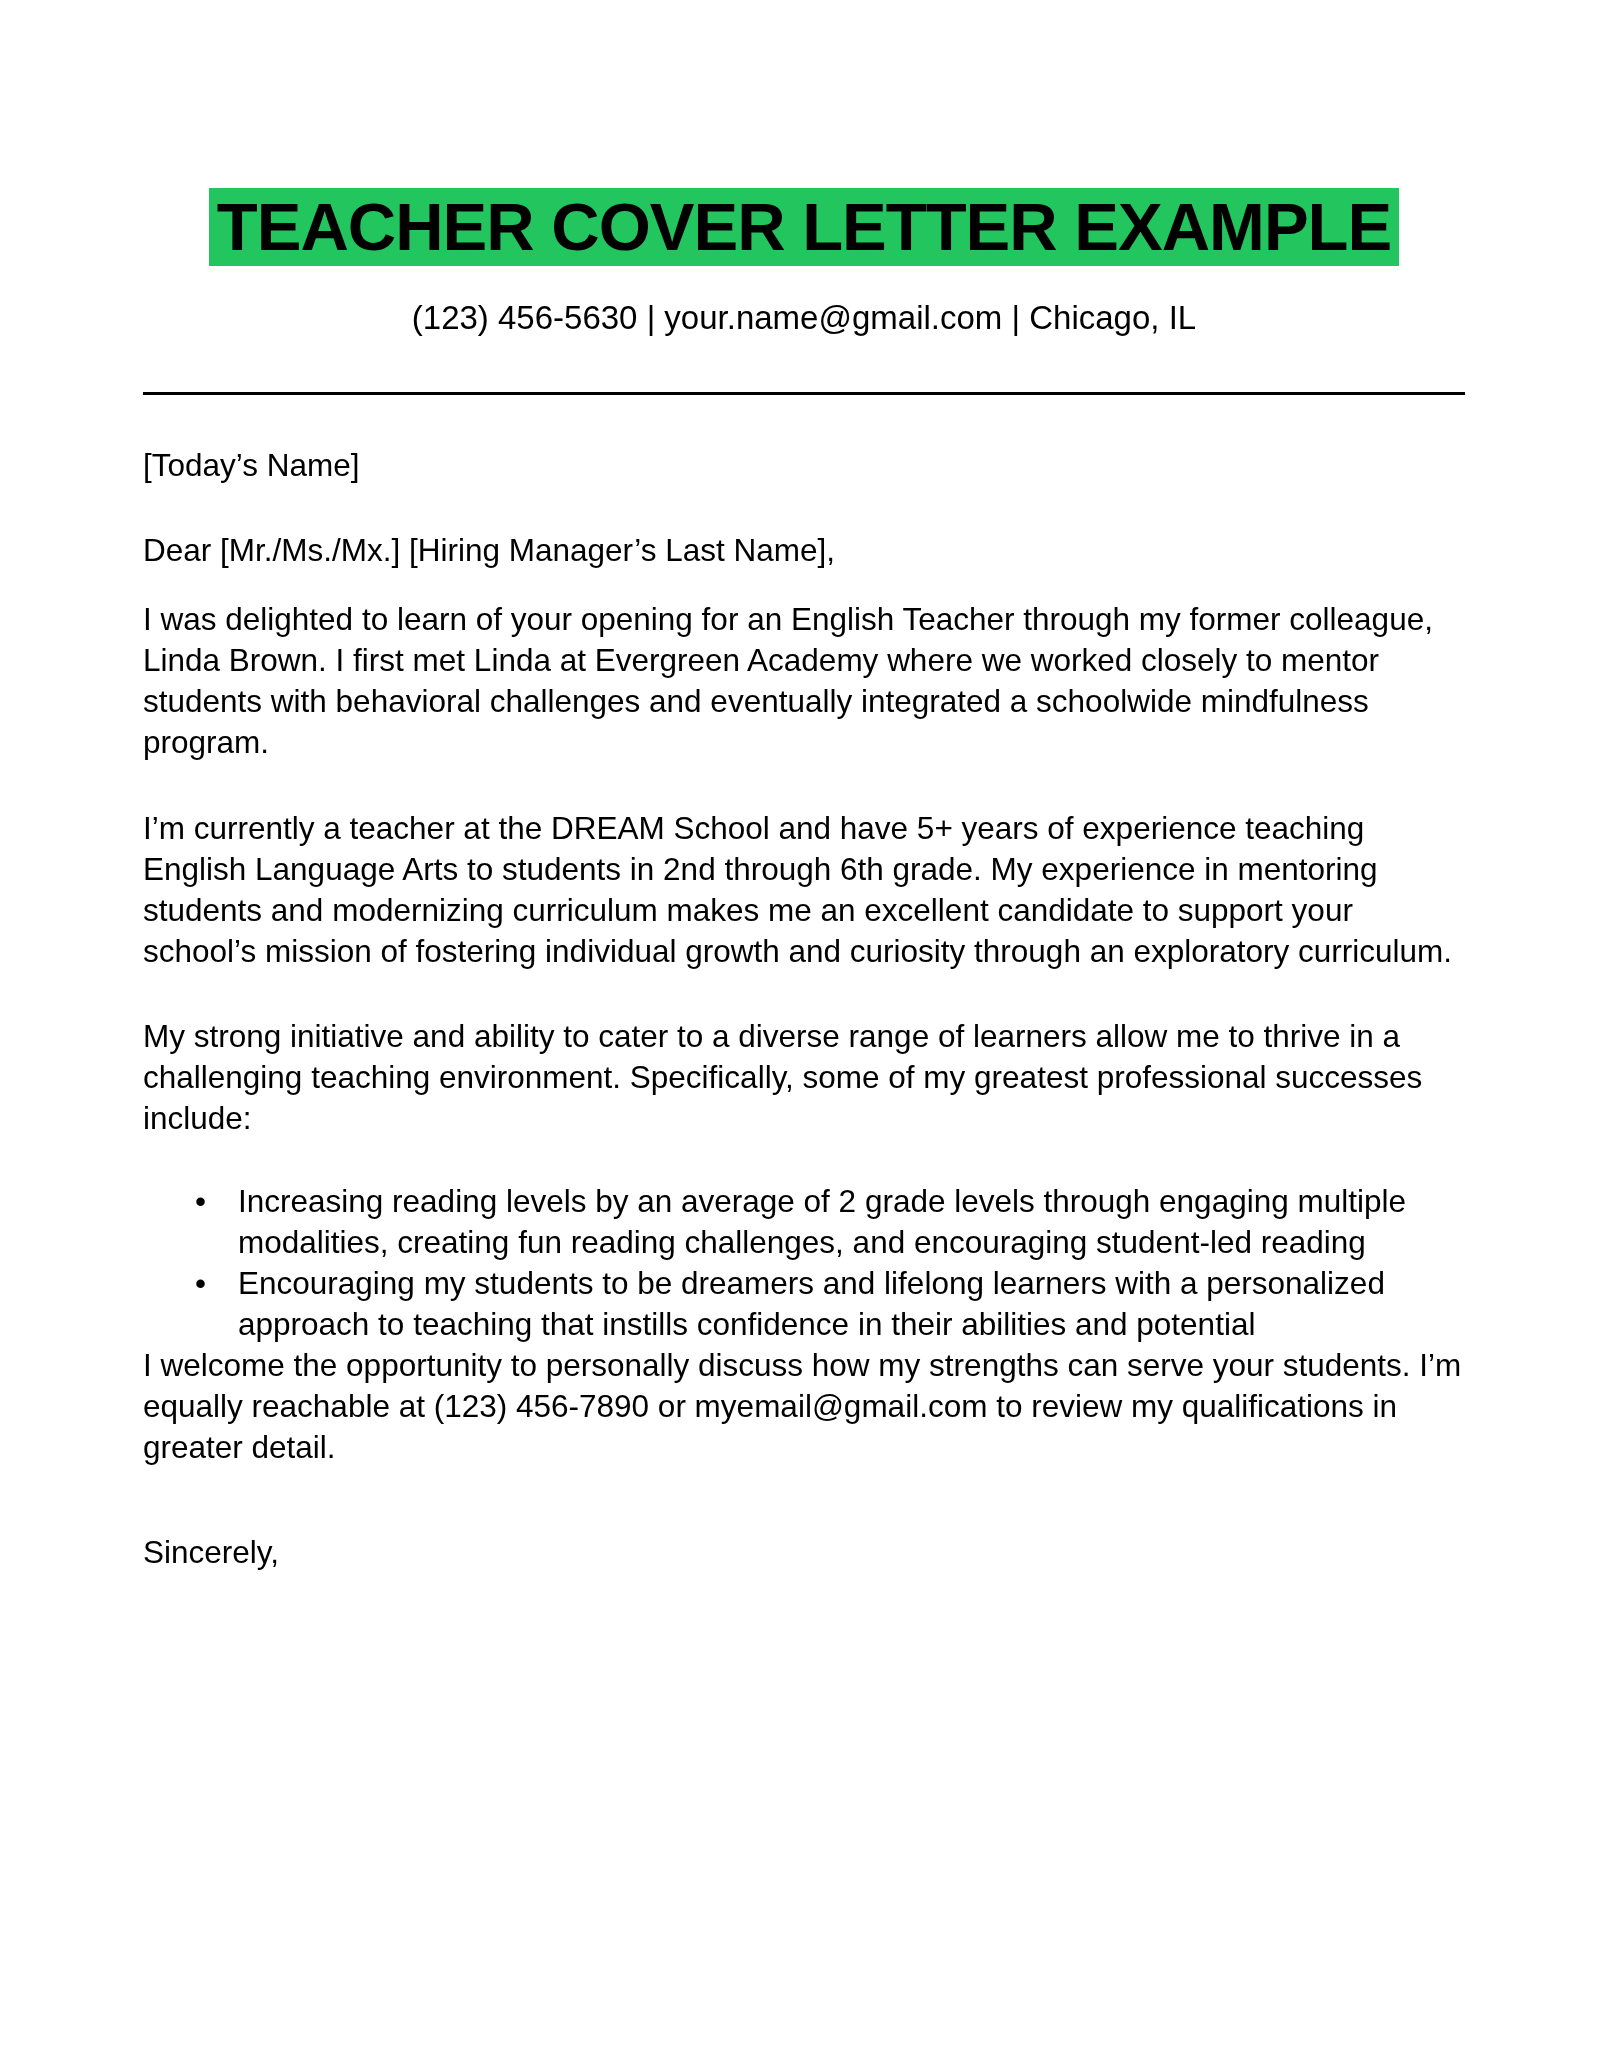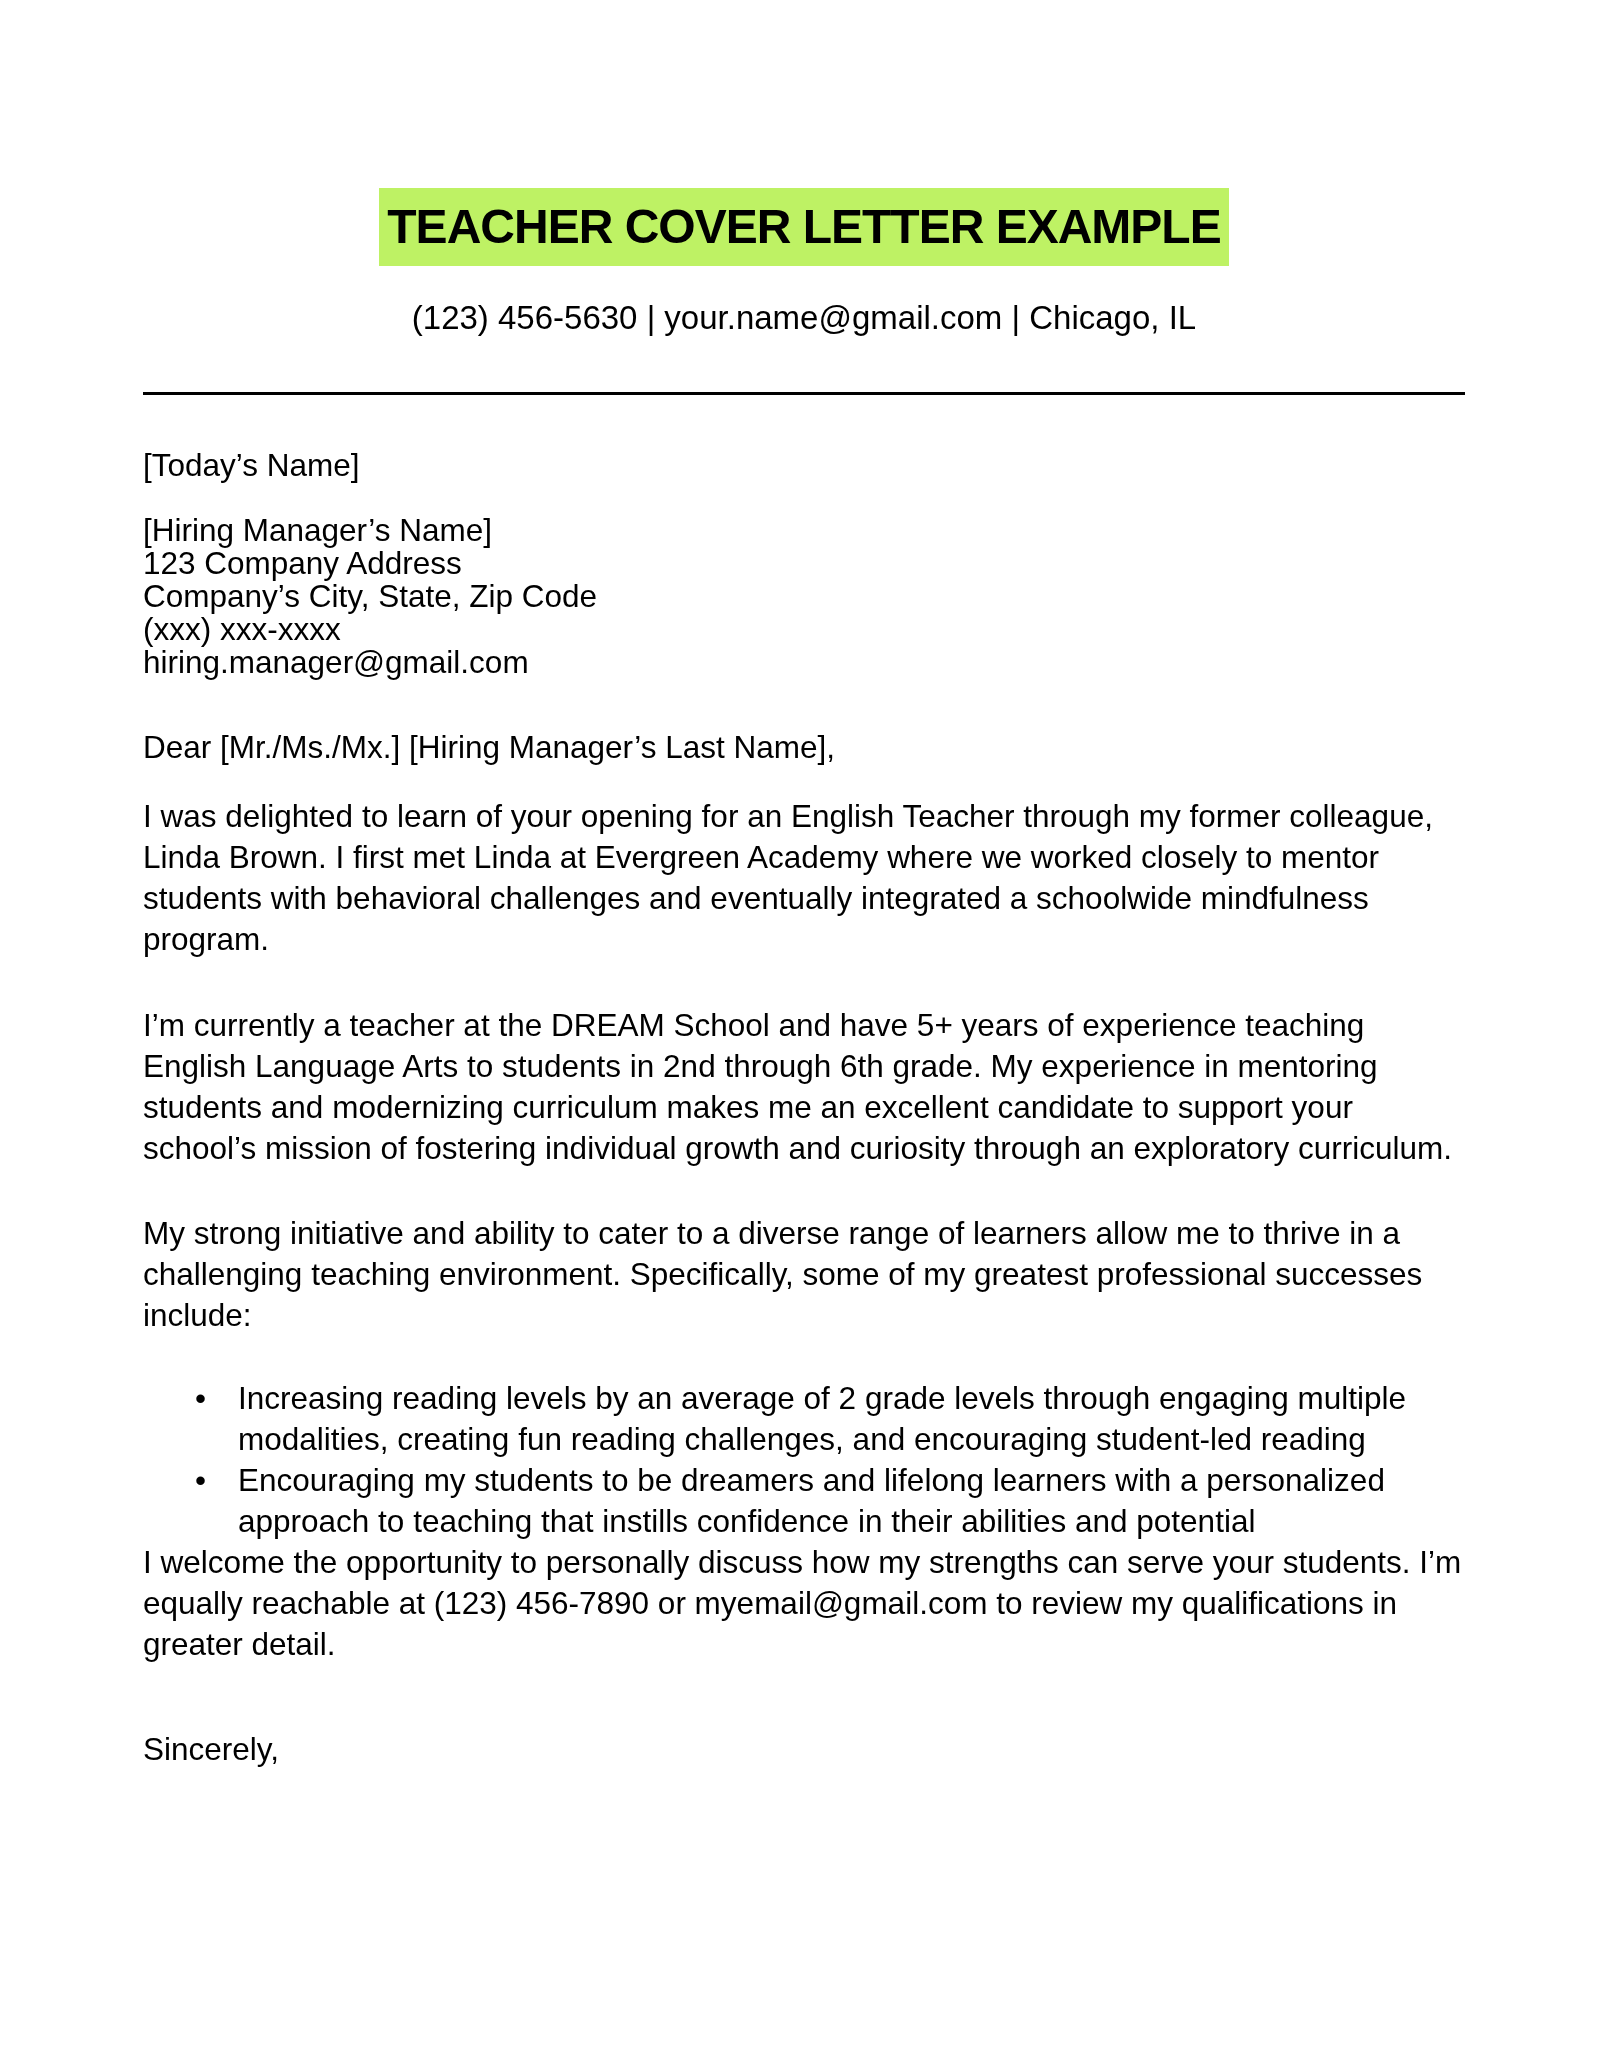--- a/index.html
+++ b/index.html
@@ -24,22 +24,22 @@
     box-sizing: content-box;
     padding: 0 135px 0 143px;
     width: 1322px;
   }
   .title-block {
     padding-top: 188px;
     text-align: center;
   }
   .title-highlight {
     display: inline-block;
-    background: #bef264;
-    font-size: 48px;
+    background: #22c55e;
+    font-size: 67px;
     font-weight: bold;
     line-height: 78px;
     padding: 0 8px;
     letter-spacing: -1px;
     white-space: nowrap;
   }
   .contact {
     margin-top: 32px;
     text-align: center;
     font-size: 33px;
@@ -87,27 +87,20 @@
     <div class="title-block">
       <span class="title-highlight">TEACHER COVER LETTER EXAMPLE</span>
     </div>
 
     <div class="contact">(123) 456-5630 | your.name@gmail.com | Chicago, IL</div>
 
     <hr class="rule">
 
     <p class="single date-line">[Today’s Name]</p>
 
-    <div class="recipient-block">
-      <p class="single">[Hiring Manager’s Name]</p>
-      <p class="single">123 Company Address</p>
-      <p class="single">Company’s City, State, Zip Code</p>
-      <p class="single">(xxx) xxx-xxxx</p>
-      <p class="single">hiring.manager@gmail.com</p>
-    </div>
 
     <p class="para salutation">Dear [Mr./Ms./Mx.] [Hiring Manager’s Last Name],</p>
 
     <p class="para p-intro">I was delighted to learn of your opening for an English Teacher through my former colleague, Linda Brown. I first met Linda at Evergreen Academy where we worked closely to mentor students with behavioral challenges and eventually integrated a schoolwide mindfulness program.</p>
 
     <p class="para p-exp">I’m currently a teacher at the DREAM School and have 5+ years of experience teaching English Language Arts to students in 2nd through 6th grade. My experience in mentoring students and modernizing curriculum makes me an excellent candidate to support your school’s mission of fostering individual growth and curiosity through an exploratory curriculum.</p>
 
     <p class="para p-str">My strong initiative and ability to cater to a diverse range of learners allow me to thrive in a challenging teaching environment. Specifically, some of my greatest professional successes include:</p>
 
     <ul class="achievements">

